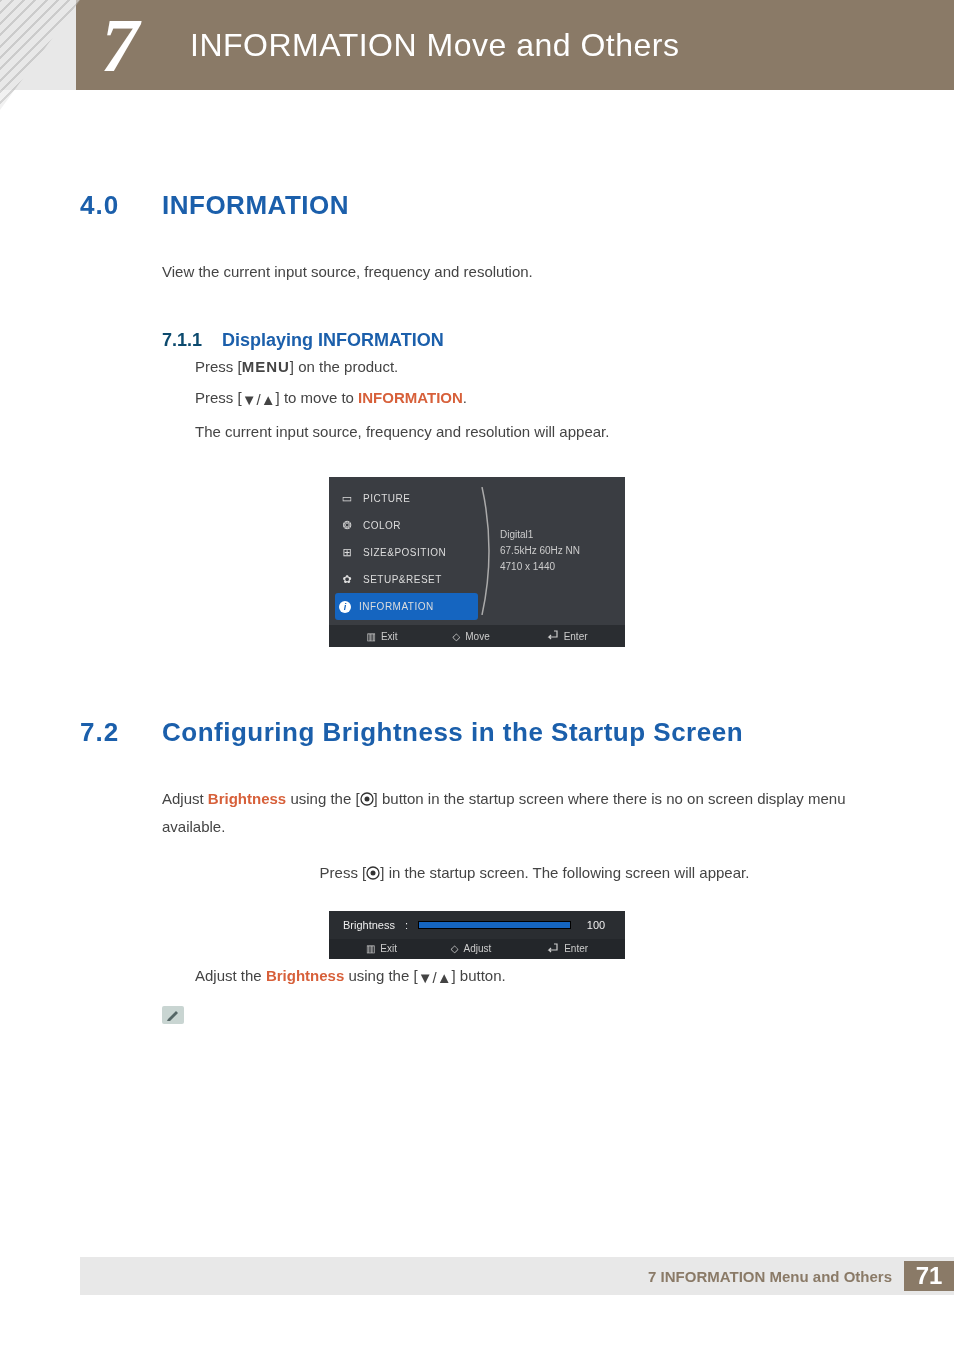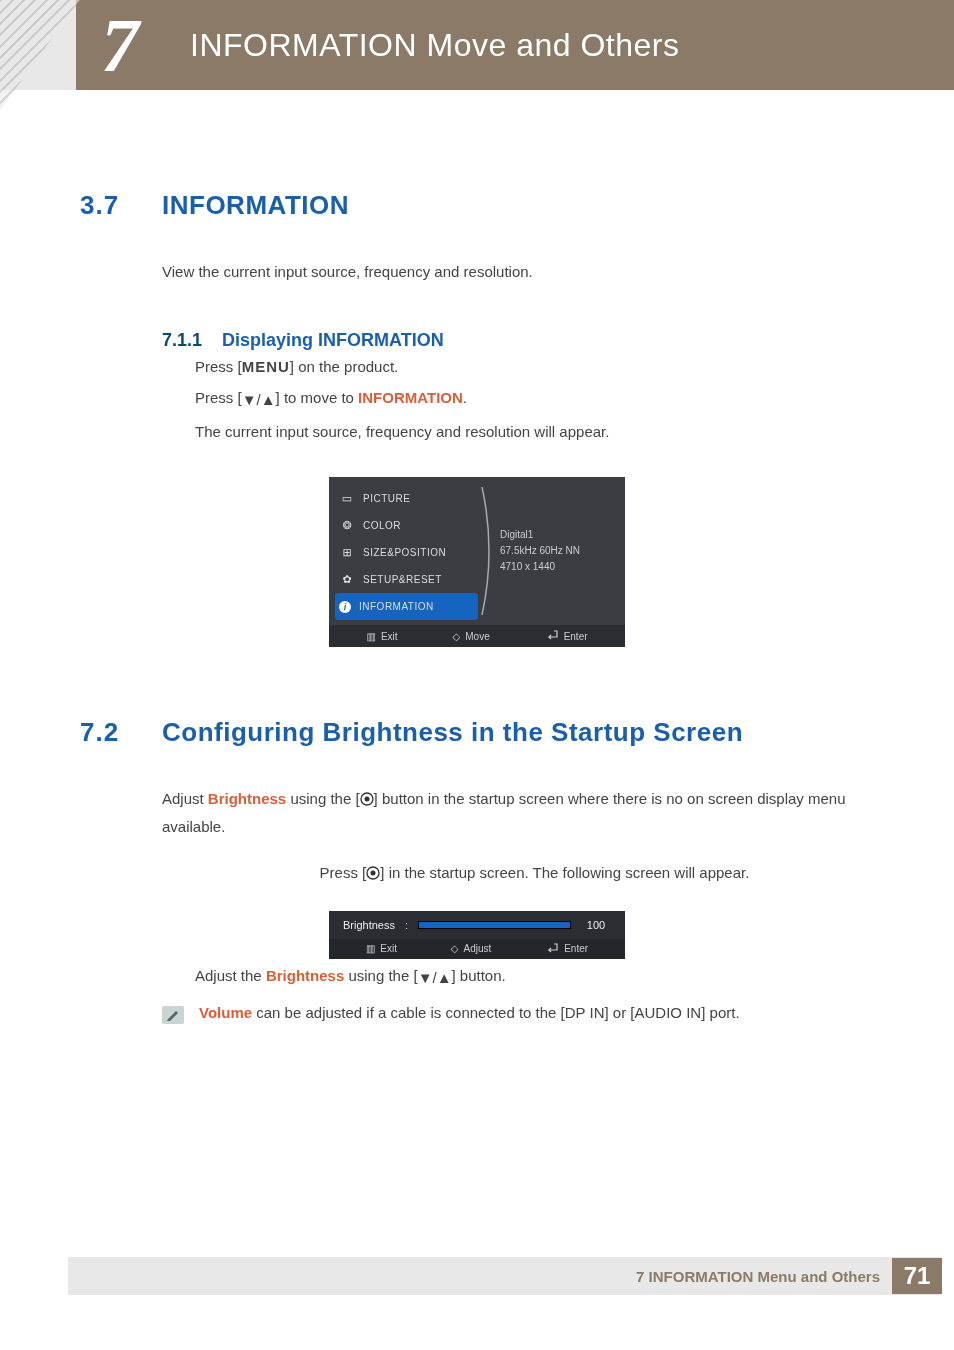--- a/index.html
+++ b/index.html
@@ -257,42 +257,42 @@
     align-items: center;
     justify-content: center;
     color: #566;
     font-size: 12px;
     flex-shrink: 0;
     margin-top: 2px;
   }
   .page-footer {
     position: absolute;
     bottom: 55px;
-    right: 12px;
+    right: 0;
     height: 38px;
     background: #e8e8e8;
     width: 874px;
     display: flex;
     align-items: center;
     justify-content: flex-end;
     padding-right: 0;
   }
   .pf-text {
     color: #8a7a67;
     font-size: 15px;
     font-weight: bold;
     margin-right: 12px;
   }
   .pf-num-box {
     background: #8a7a67;
     color: #fff;
     font-size: 24px;
     font-weight: bold;
     width: 50px;
-    height: 36px;
+    height: 30px;
     display: flex;
     align-items: center;
     justify-content: center;
   }
   .inline-icon {
     display: inline-block;
     vertical-align: -2px;
   }
   .enter-svg { width: 14px; height: 12px; }
 </style>
@@ -304,21 +304,21 @@
   <div class="chapter-num-box">
     <span class="chapter-num">7</span>
   </div>
   <div class="chapter-title">INFORMATION Move and Others</div>
 </div>
 
 <div class="content">
 
   <div class="section">
     <div class="sec-row">
-      <div class="sec-num">3.7</div>
+      <div class="sec-num">4.0</div>
       <div class="sec-title">INFORMATION</div>
     </div>
     <div class="body-text">View the current input source, frequency and resolution.</div>
 
     <div class="subsec-row">
       <div class="subsec-num">7.1.1</div>
       <div class="subsec-title">Displaying INFORMATION</div>
     </div>
 
     <div class="steps">
@@ -435,23 +435,20 @@
     <div class="note-row2">
       <span>Adjust the </span><span class="hiword">Brightness</span><span> using the [</span><span class="inline-icon">▼/▲</span><span>] button.</span>
     </div>
 
     <div class="note-row">
       <div class="note-icon-box">
         <svg width="14" height="12" viewBox="0 0 14 12">
             <path d="M2 10 L10 2 L12 4 L4 12 Z M1 12 L2 10 L4 12 Z" fill="#566"></path>
           </svg>
       </div>
-      <div>
-        <span class="hiword">Volume</span><span> can be adjusted if a cable is connected to the [DP IN] or [AUDIO IN] port.</span>
-      </div>
     </div>
 
   </div>
 </div>
 
 <div class="page-footer">
   <span class="pf-text">7 INFORMATION Menu and Others</span>
   <div class="pf-num-box">71</div>
 </div>
 

